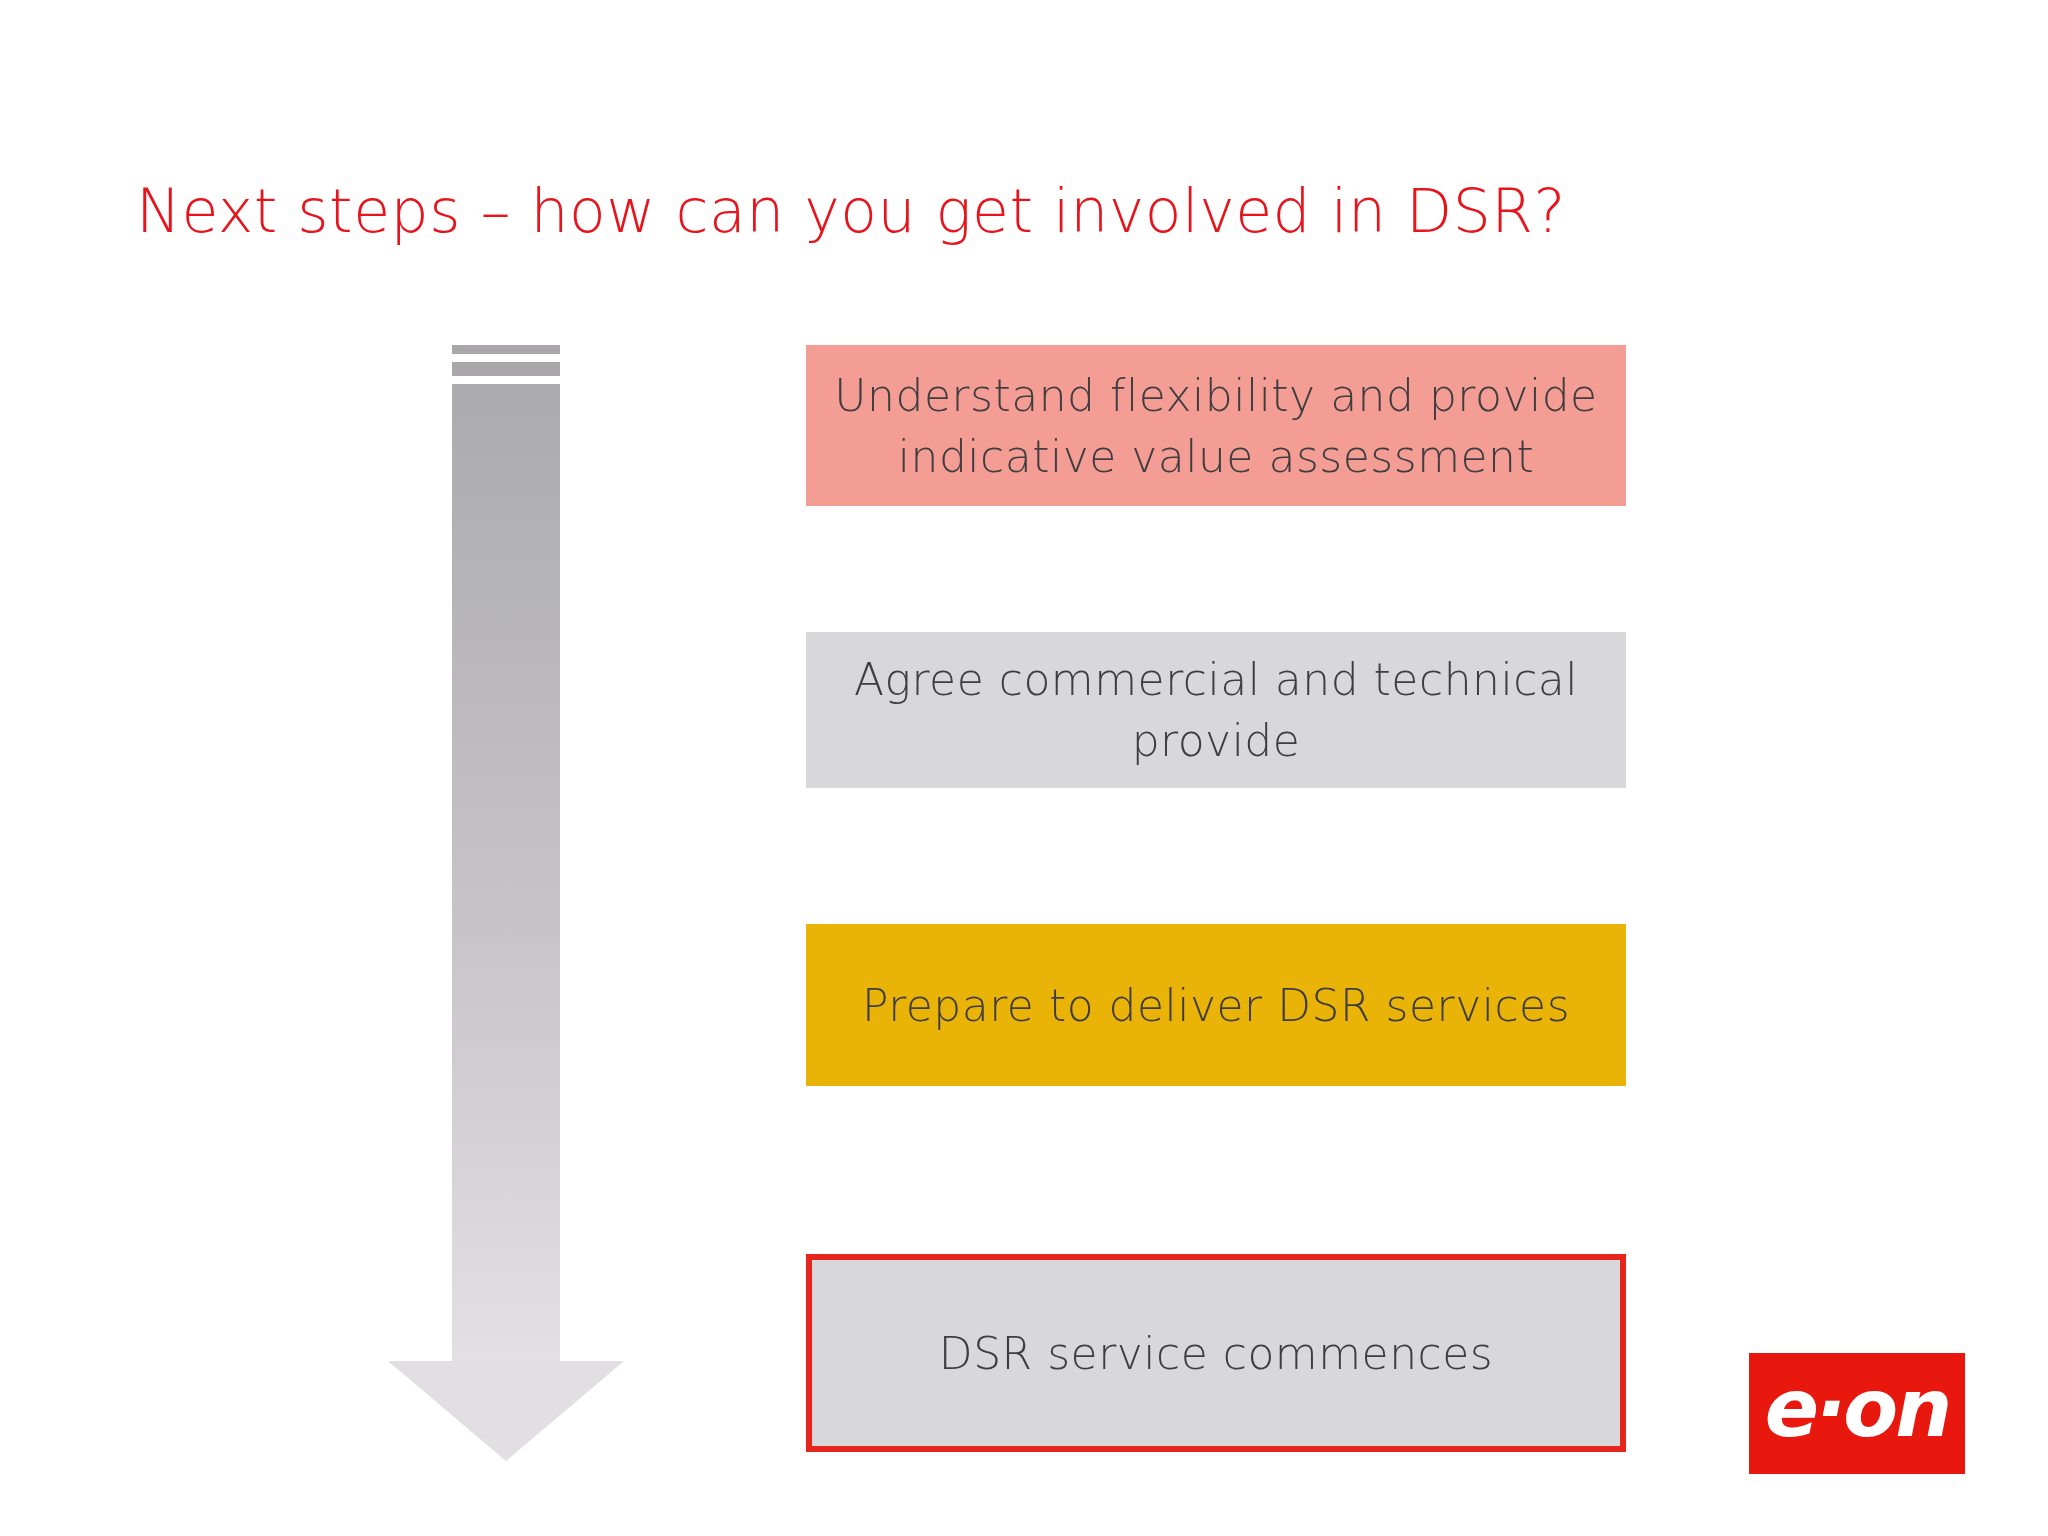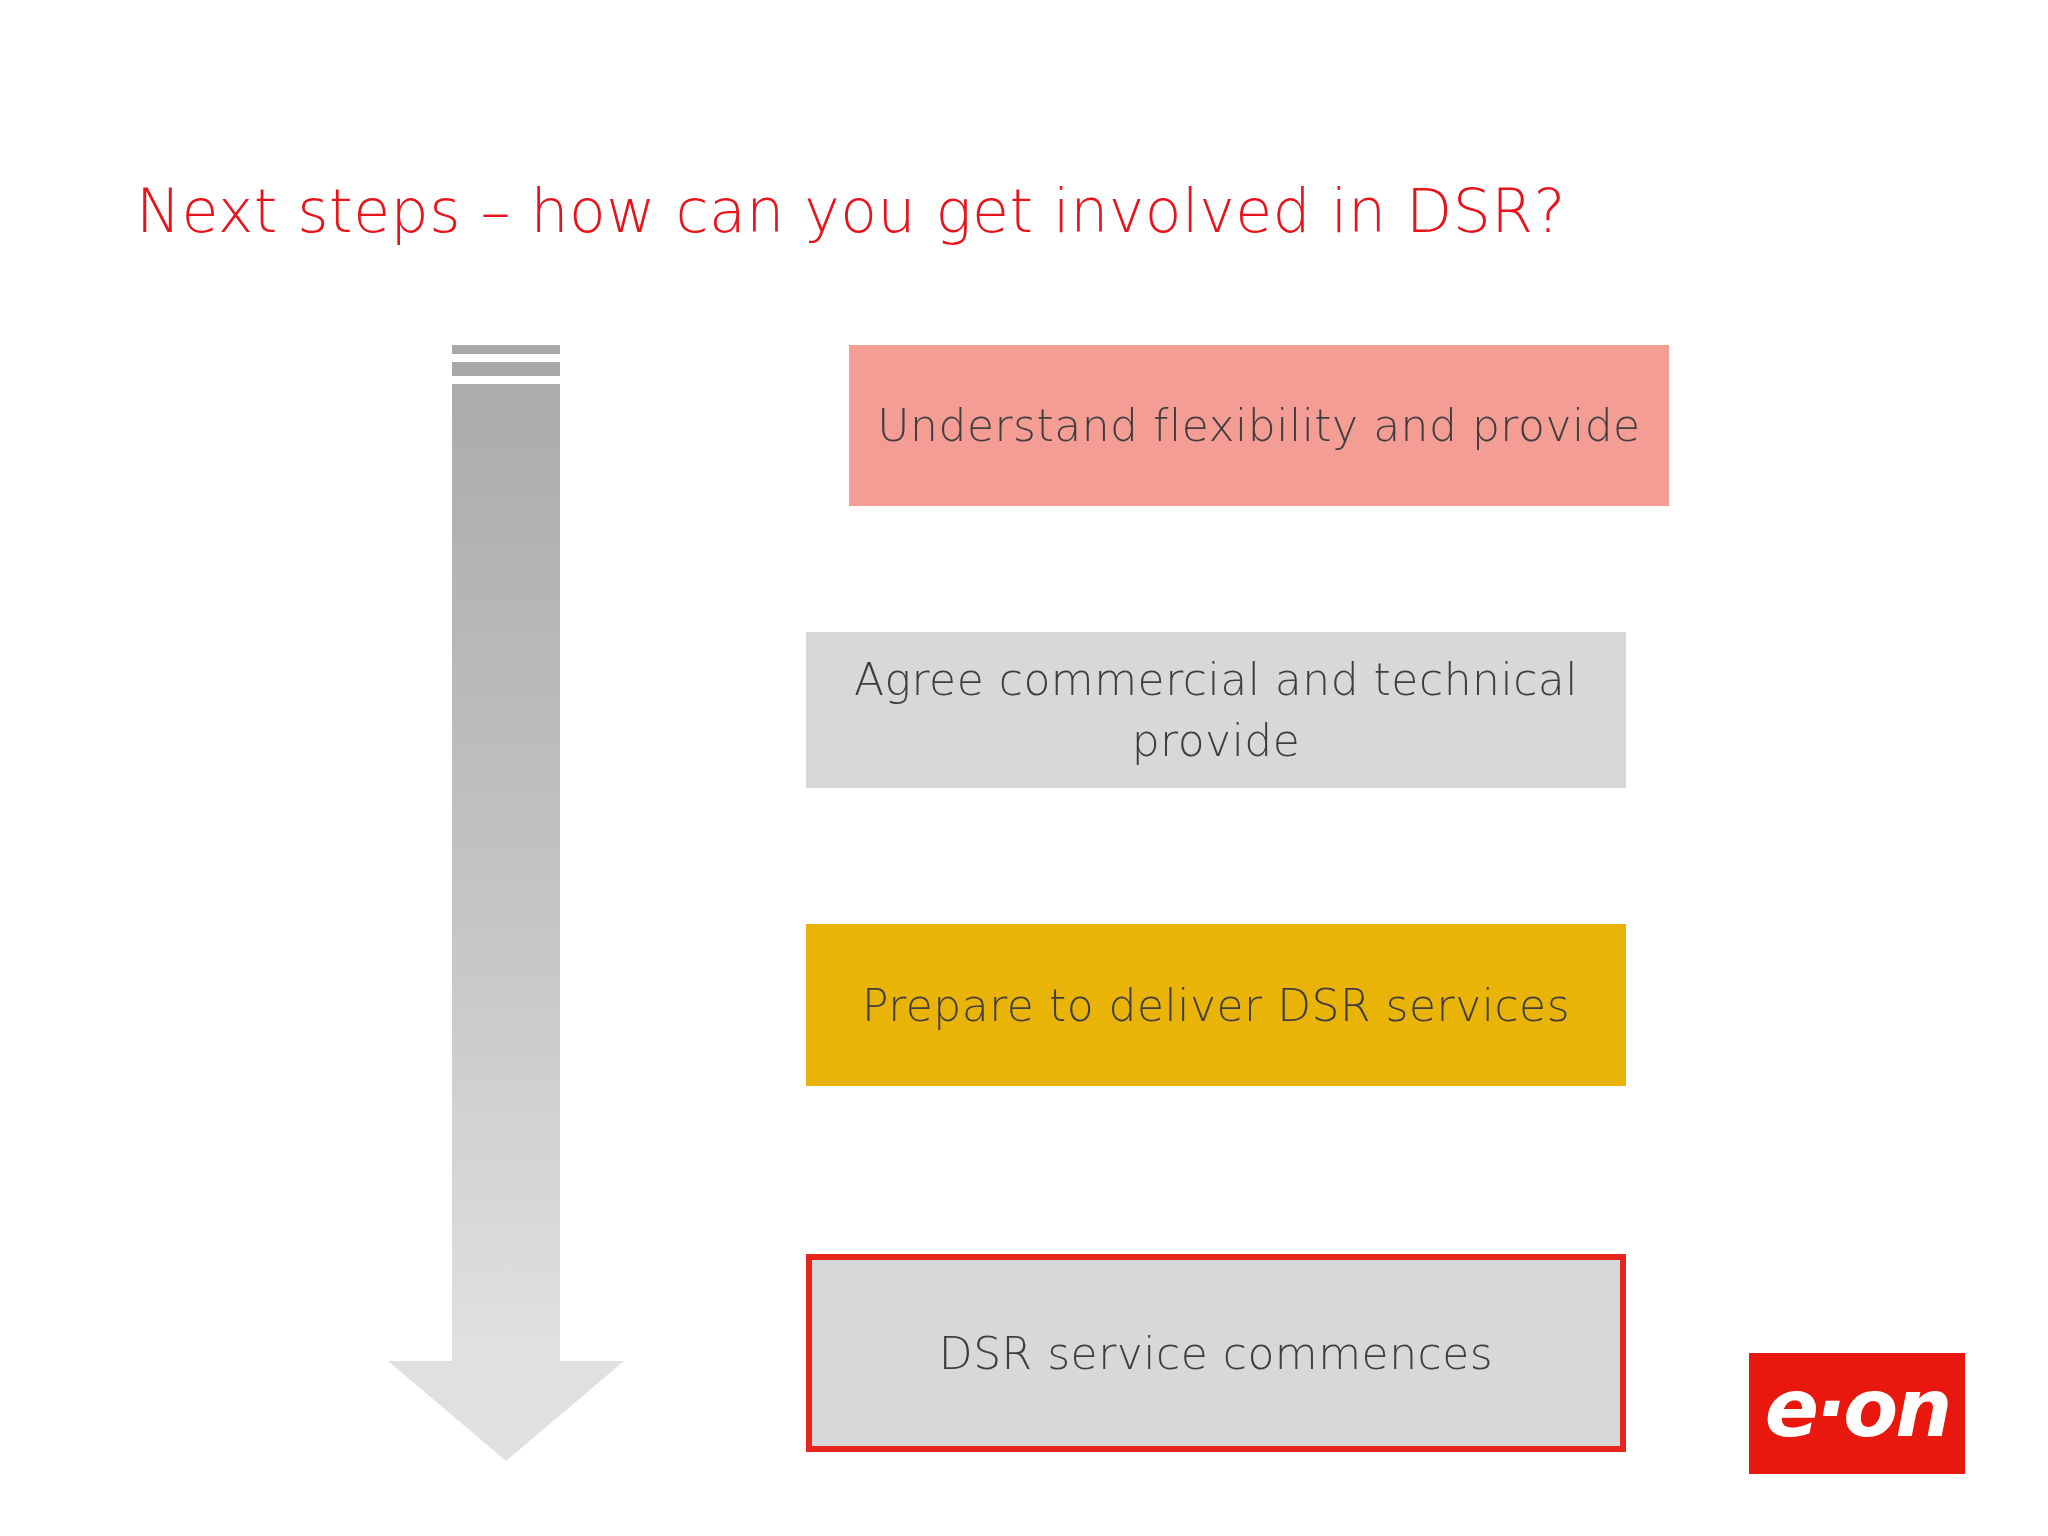--- a/index.html
+++ b/index.html
@@ -51,21 +51,21 @@
     box-sizing:border-box;
     display:flex; flex-direction:column;
     align-items:center; justify-content:center;
     text-align:center;
     color:#3f3d40;
     font-size:44px;
     font-weight:200;
     line-height:61px;
     letter-spacing:0.5px;
   }
-  .s1 { top:345px;  height:161px; background:#f49d94;margin-left:43px; }
+  .s1 { top:345px;  height:161px; background:#f49d94; }
   .s2 { top:632px;  height:156px; background:#d8d7d9; }
   .s3 { top:924px;  height:162px; background:#eab308; }
   .s4 { top:1254px; height:198px; background:#d8d7d9; border:6px solid #e6261d; }
   .line:empty { display:none; }
 
   
   .logo {
     position:absolute;
     left:1749px; top:1353px;
     width:216px; height:121px;
@@ -86,20 +86,21 @@
 
 <div class="title">Next steps – how can you get involved in DSR?</div>
 
 <div class="arrow-dash dash1"></div>
 <div class="arrow-dash dash2"></div>
 <div class="arrow-shaft"></div>
 <div class="arrow-head"></div>
 
 <div class="step s1">
   <span class="line">Understand flexibility and provide</span>
+  <span class="line">indicative value assessment</span>
 </div>
 
 <div class="step s2">
   <span class="line">Agree commercial and technical</span>
   <span class="line">provide</span>
 </div>
 
 <div class="step s3">
   <span class="line">Prepare to deliver DSR services</span>
 

